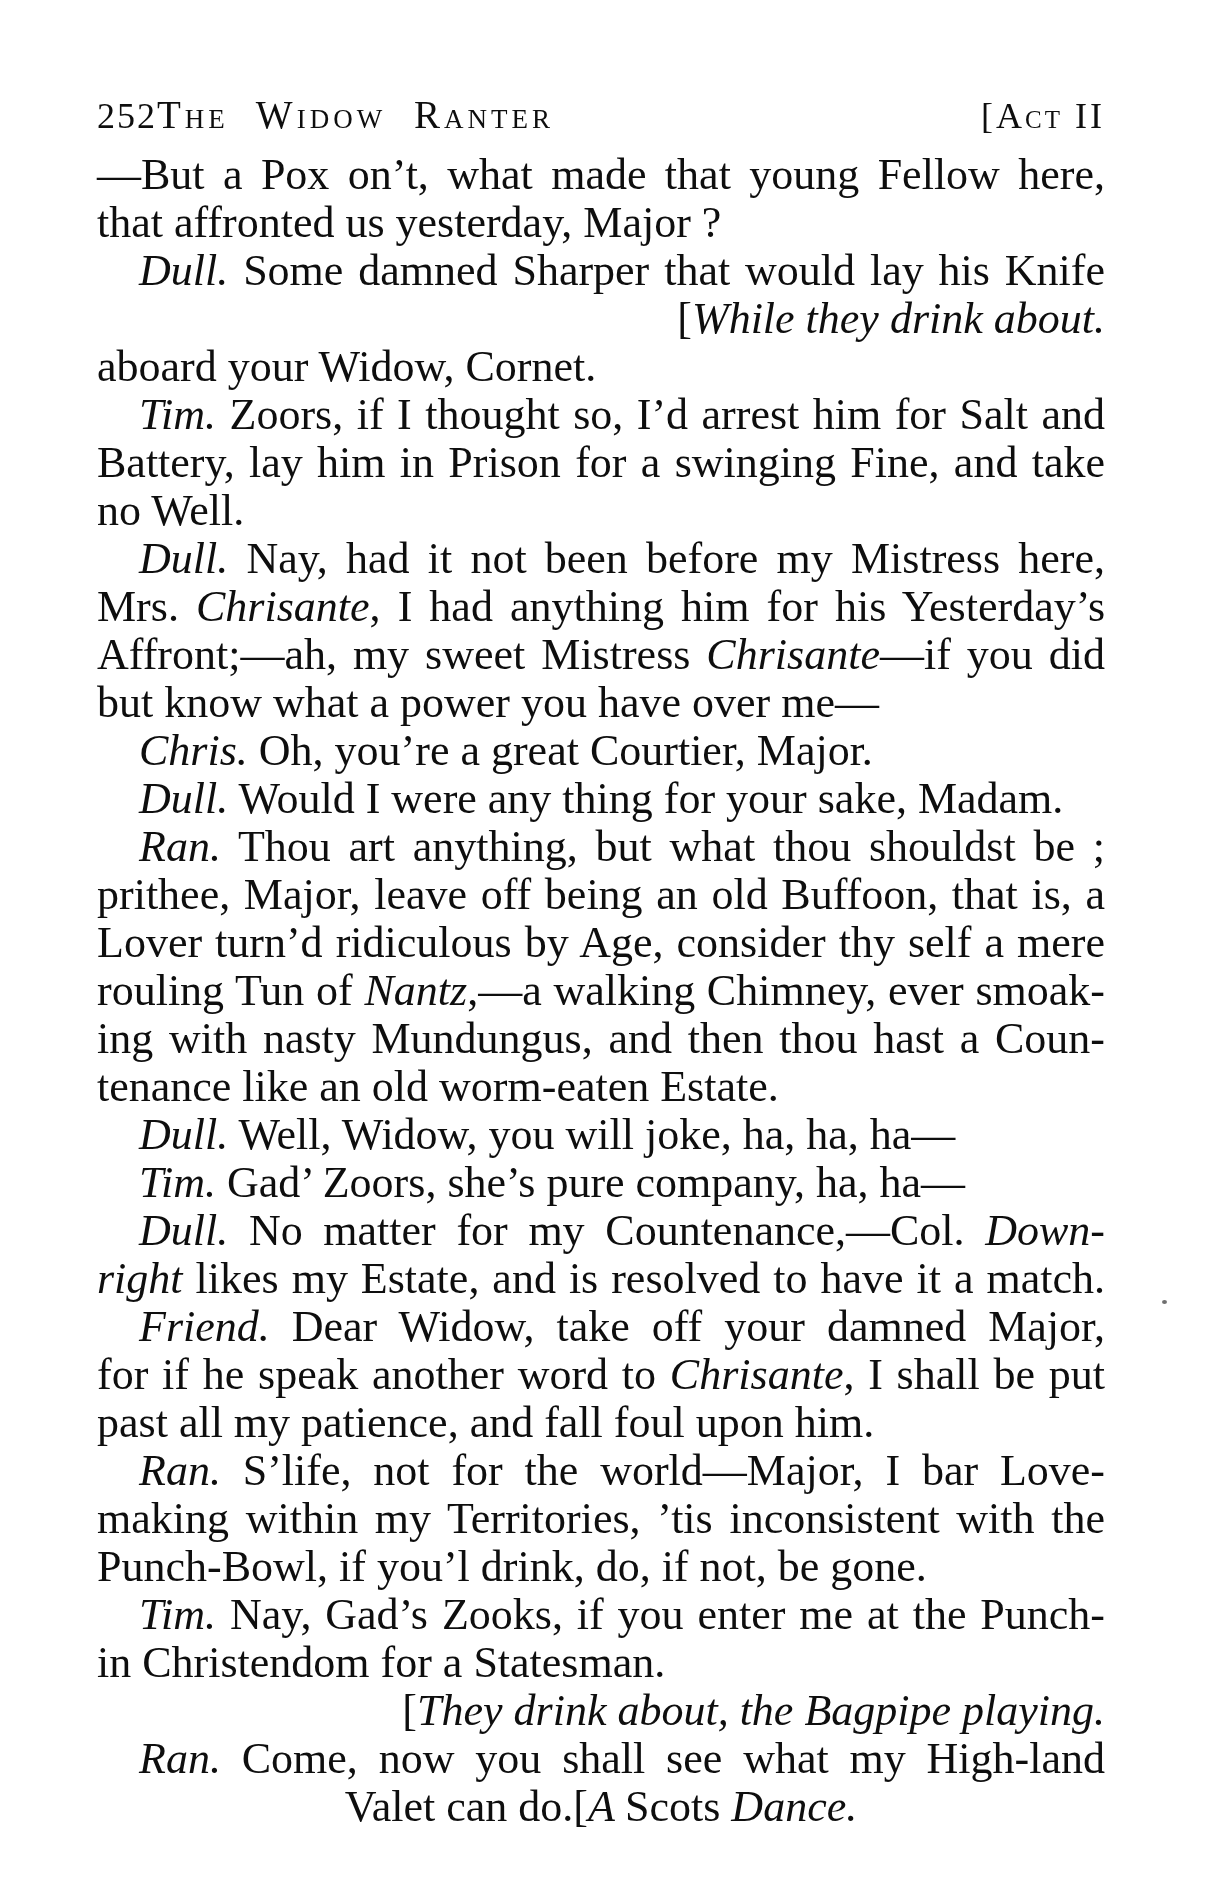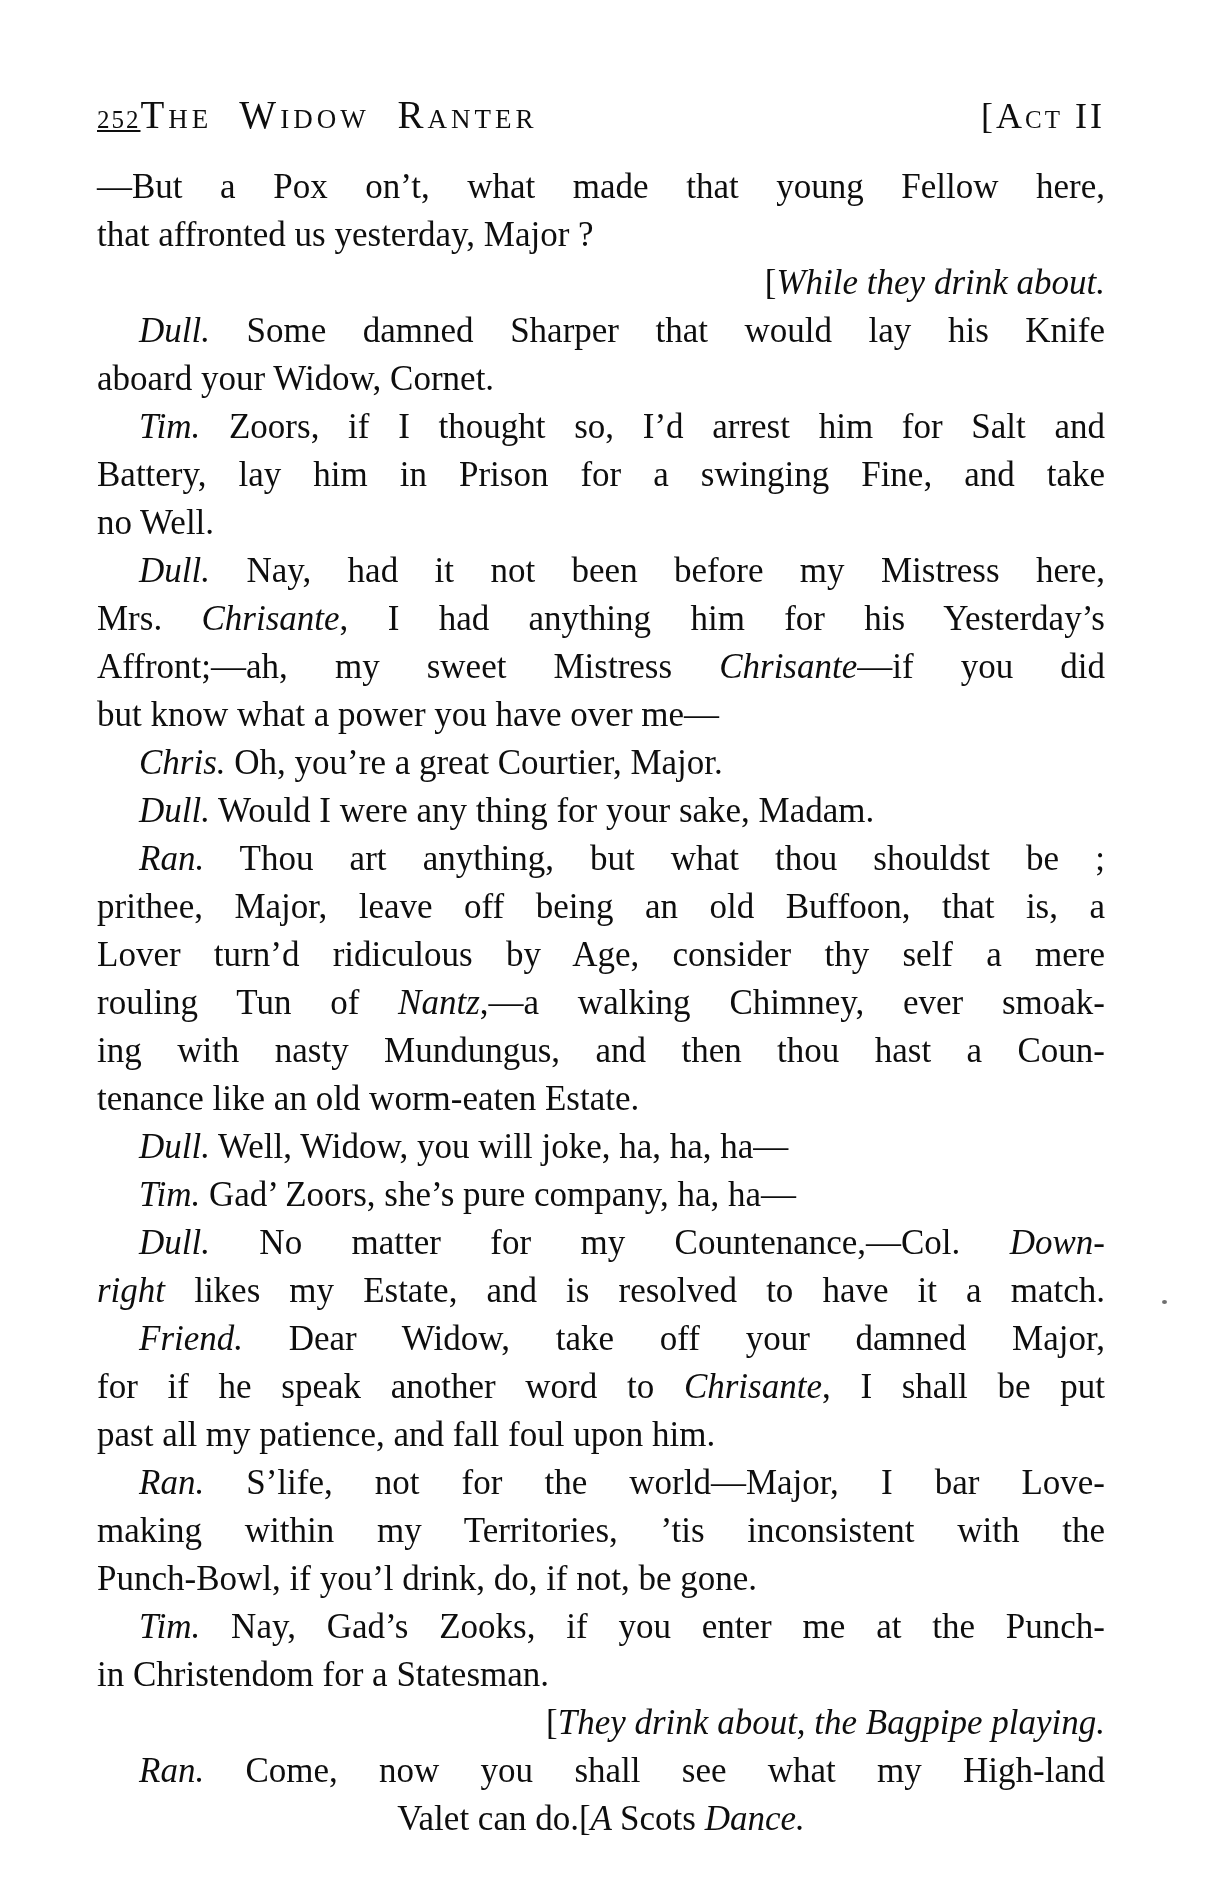--- a/index.html
+++ b/index.html
@@ -11,41 +11,40 @@
     font-family: "Liberation Serif", serif;
     position: relative;
     overflow: hidden;
   }
   .page-header {
     display: flex;
     align-items: baseline;
     padding: 92px 100px 0 97px;
   }
   .page-number {
-    font-size: 25px;
+    font-size: 36px;
     letter-spacing: 2px;
-    text-decoration: underline;
   }
   .running-title {
     flex: 1;
     text-align: left;
     font-variant: small-caps;
     font-size: 39px;
     letter-spacing: 4px;
     word-spacing: 14px;
   }
   .act-indicator {
     font-variant: small-caps;
     font-size: 36px;
     letter-spacing: 3px;
   }
   main {
     width: 1008px;
-    margin: 26px 0 0 97px;
-    font-size: 35px;
+    margin: 14px 0 0 97px;
+    font-size: 44px;
   }
   .line {
     height: 48px;
     line-height: 48px;
     white-space: nowrap; 
   }
   .line.justify {
     white-space: normal;
     text-align: justify;
     text-align-last: justify;
@@ -74,22 +73,22 @@
 
 <header class="page-header">
   <span class="page-number">252</span>
   <span class="running-title">The Widow Ranter</span>
   <span class="act-indicator">[Act II</span>
 </header>
 
 <main>
     <div class="line justify"><span>—But a Pox on’t, what made that young Fellow here,</span></div>
     <div class="line left"><span>that affronted us yesterday, Major ?</span></div>
+    <div class="line justify indent"><span class="it">Dull.</span><span> Some damned Sharper that would lay his Knife</span></div>
     <div class="line right"><span>[</span><span class="it">While they drink about.</span></div>
-    <div class="line justify indent"><span class="it">Dull.</span><span> Some damned Sharper that would lay his Knife</span></div>
     <div class="line left"><span>aboard your Widow, Cornet.</span></div>
     <div class="line justify indent"><span class="it">Tim.</span><span> Zoors, if I thought so, I’d arrest him for Salt and</span></div>
     <div class="line justify"><span>Battery, lay him in Prison for a swinging Fine, and take</span></div>
     <div class="line left"><span>no Well.</span></div>
     <div class="line justify indent"><span class="it">Dull.</span><span> Nay, had it not been before my Mistress here,</span></div>
     <div class="line justify"><span>Mrs. </span><span class="it">Chrisante</span><span>, I had anything him for his Yesterday’s</span></div>
     <div class="line justify"><span>Affront;—ah, my sweet Mistress </span><span class="it">Chrisante</span><span>—if you did</span></div>
     <div class="line left"><span>but know what a power you have over me—</span></div>
     <div class="line left indent"><span class="it">Chris.</span><span> Oh, you’re a great Courtier, Major.</span></div>
     <div class="line left indent"><span class="it">Dull.</span><span> Would I were any thing for your sake, Madam.</span></div>

